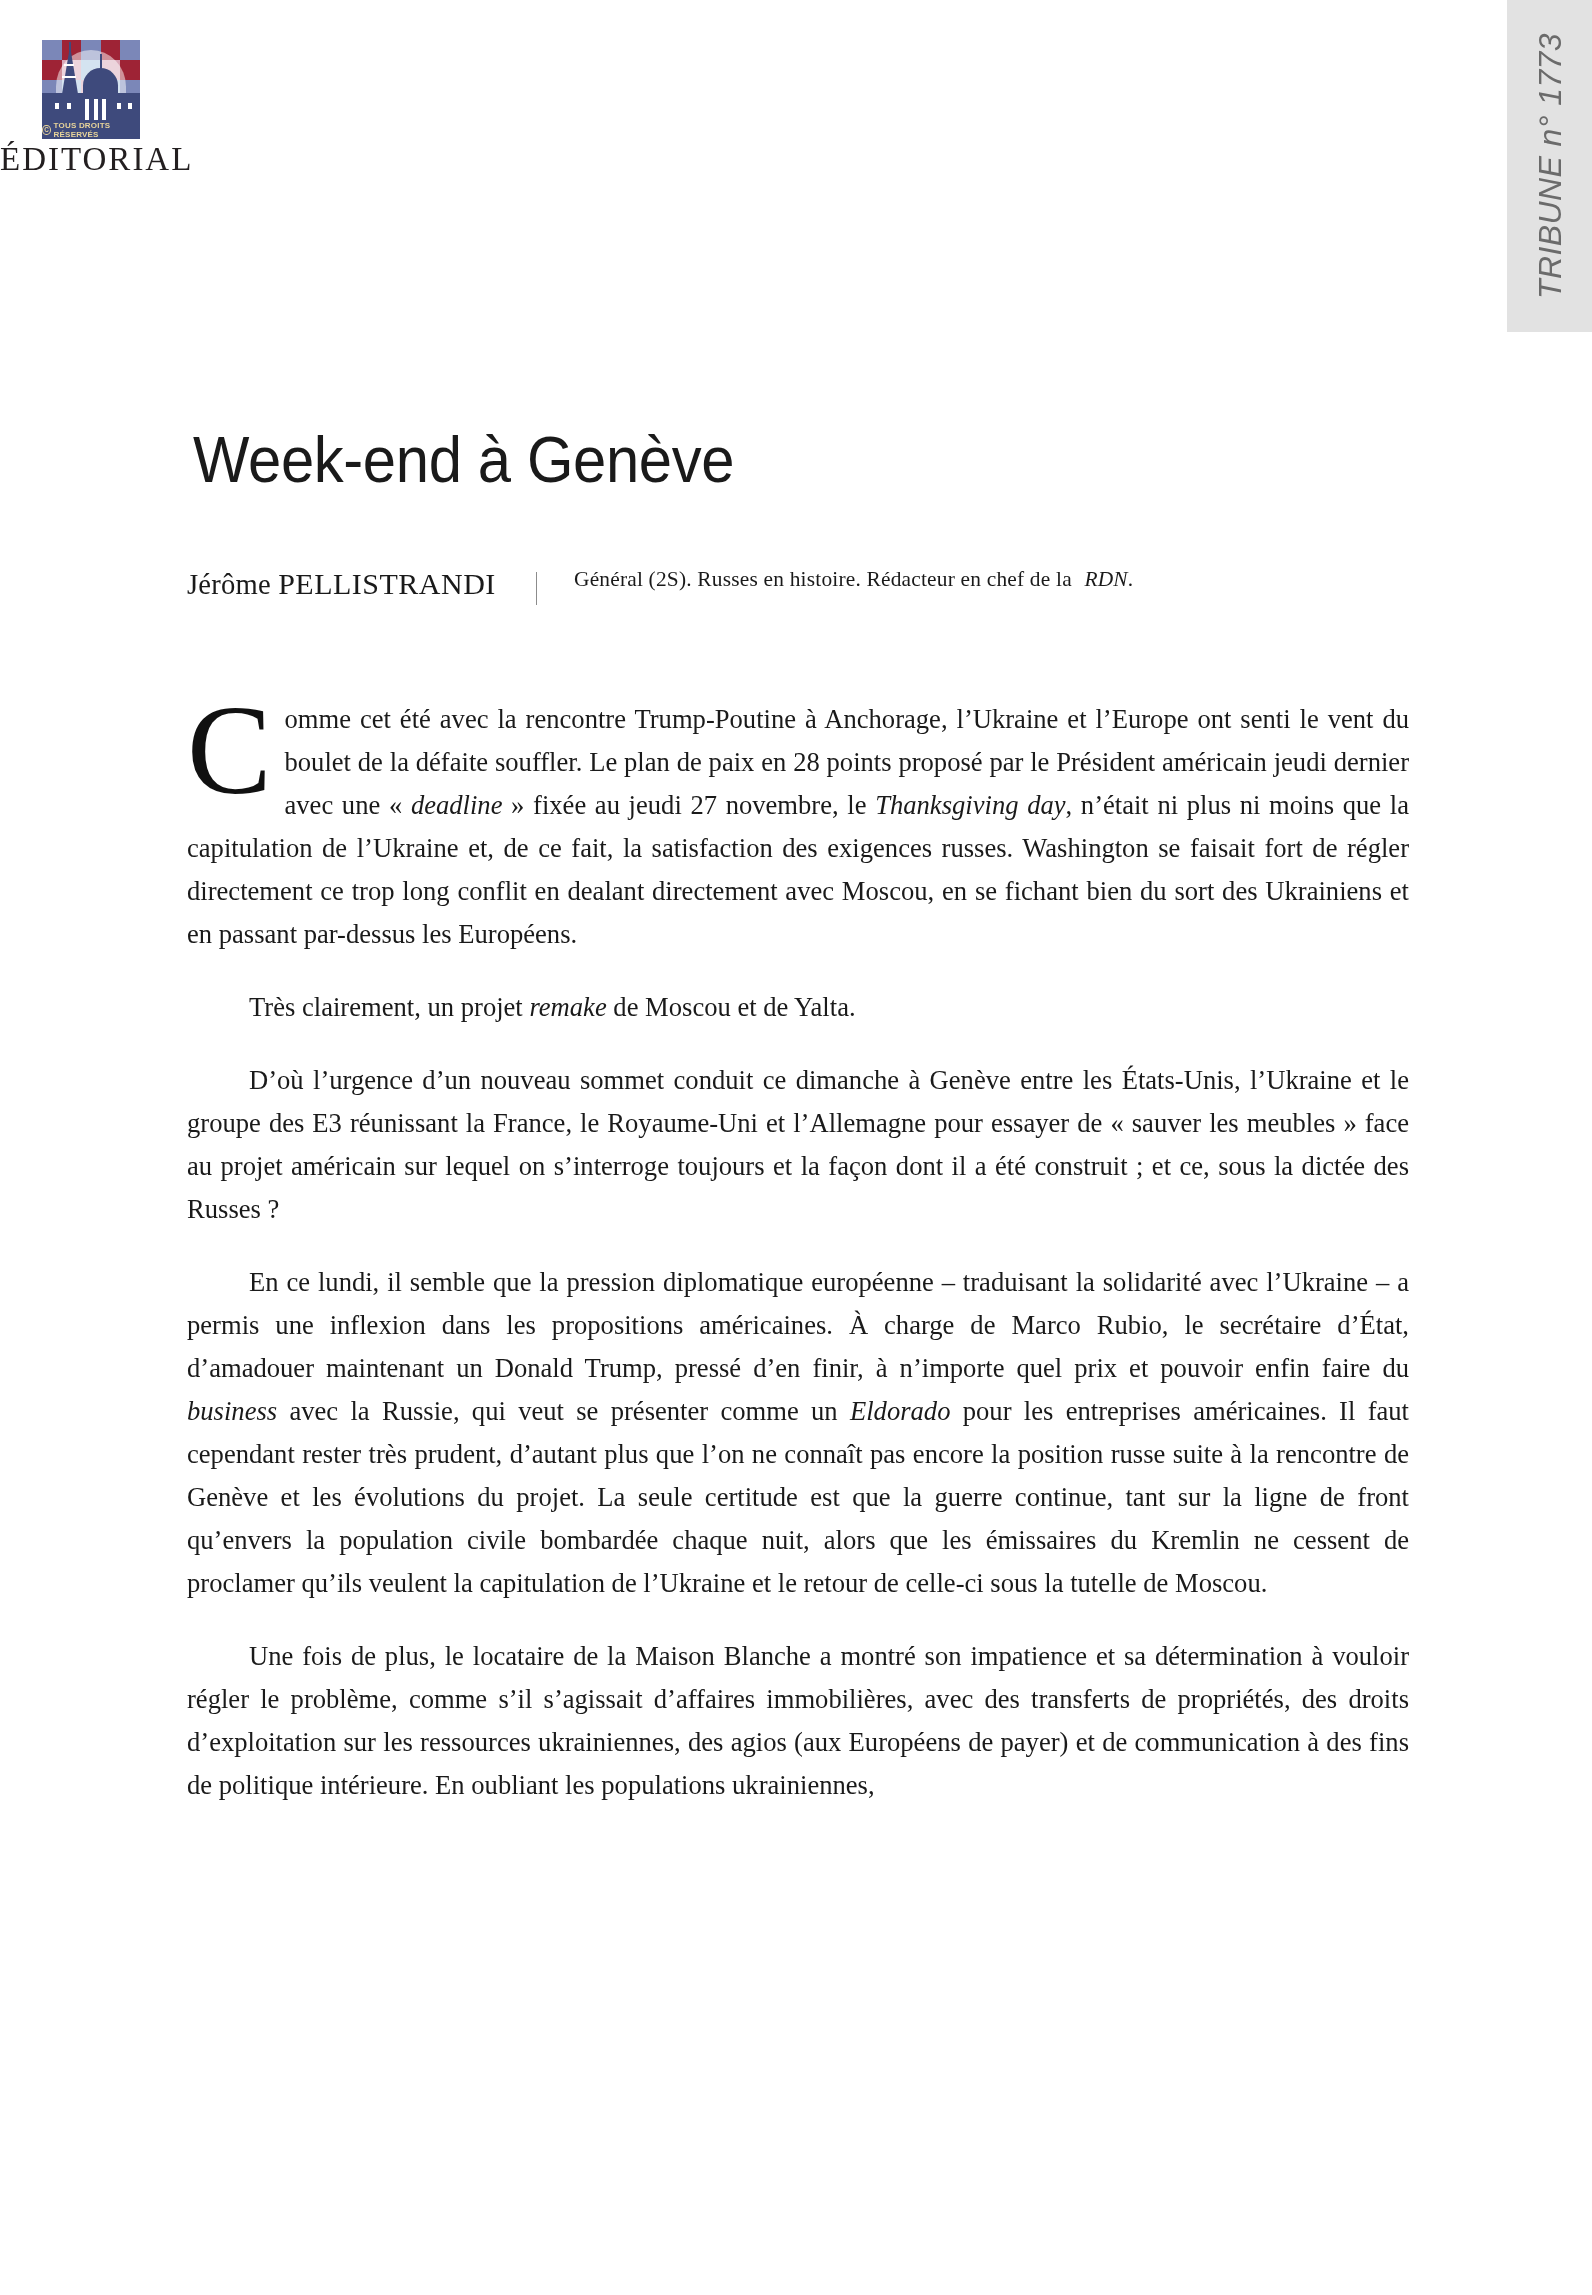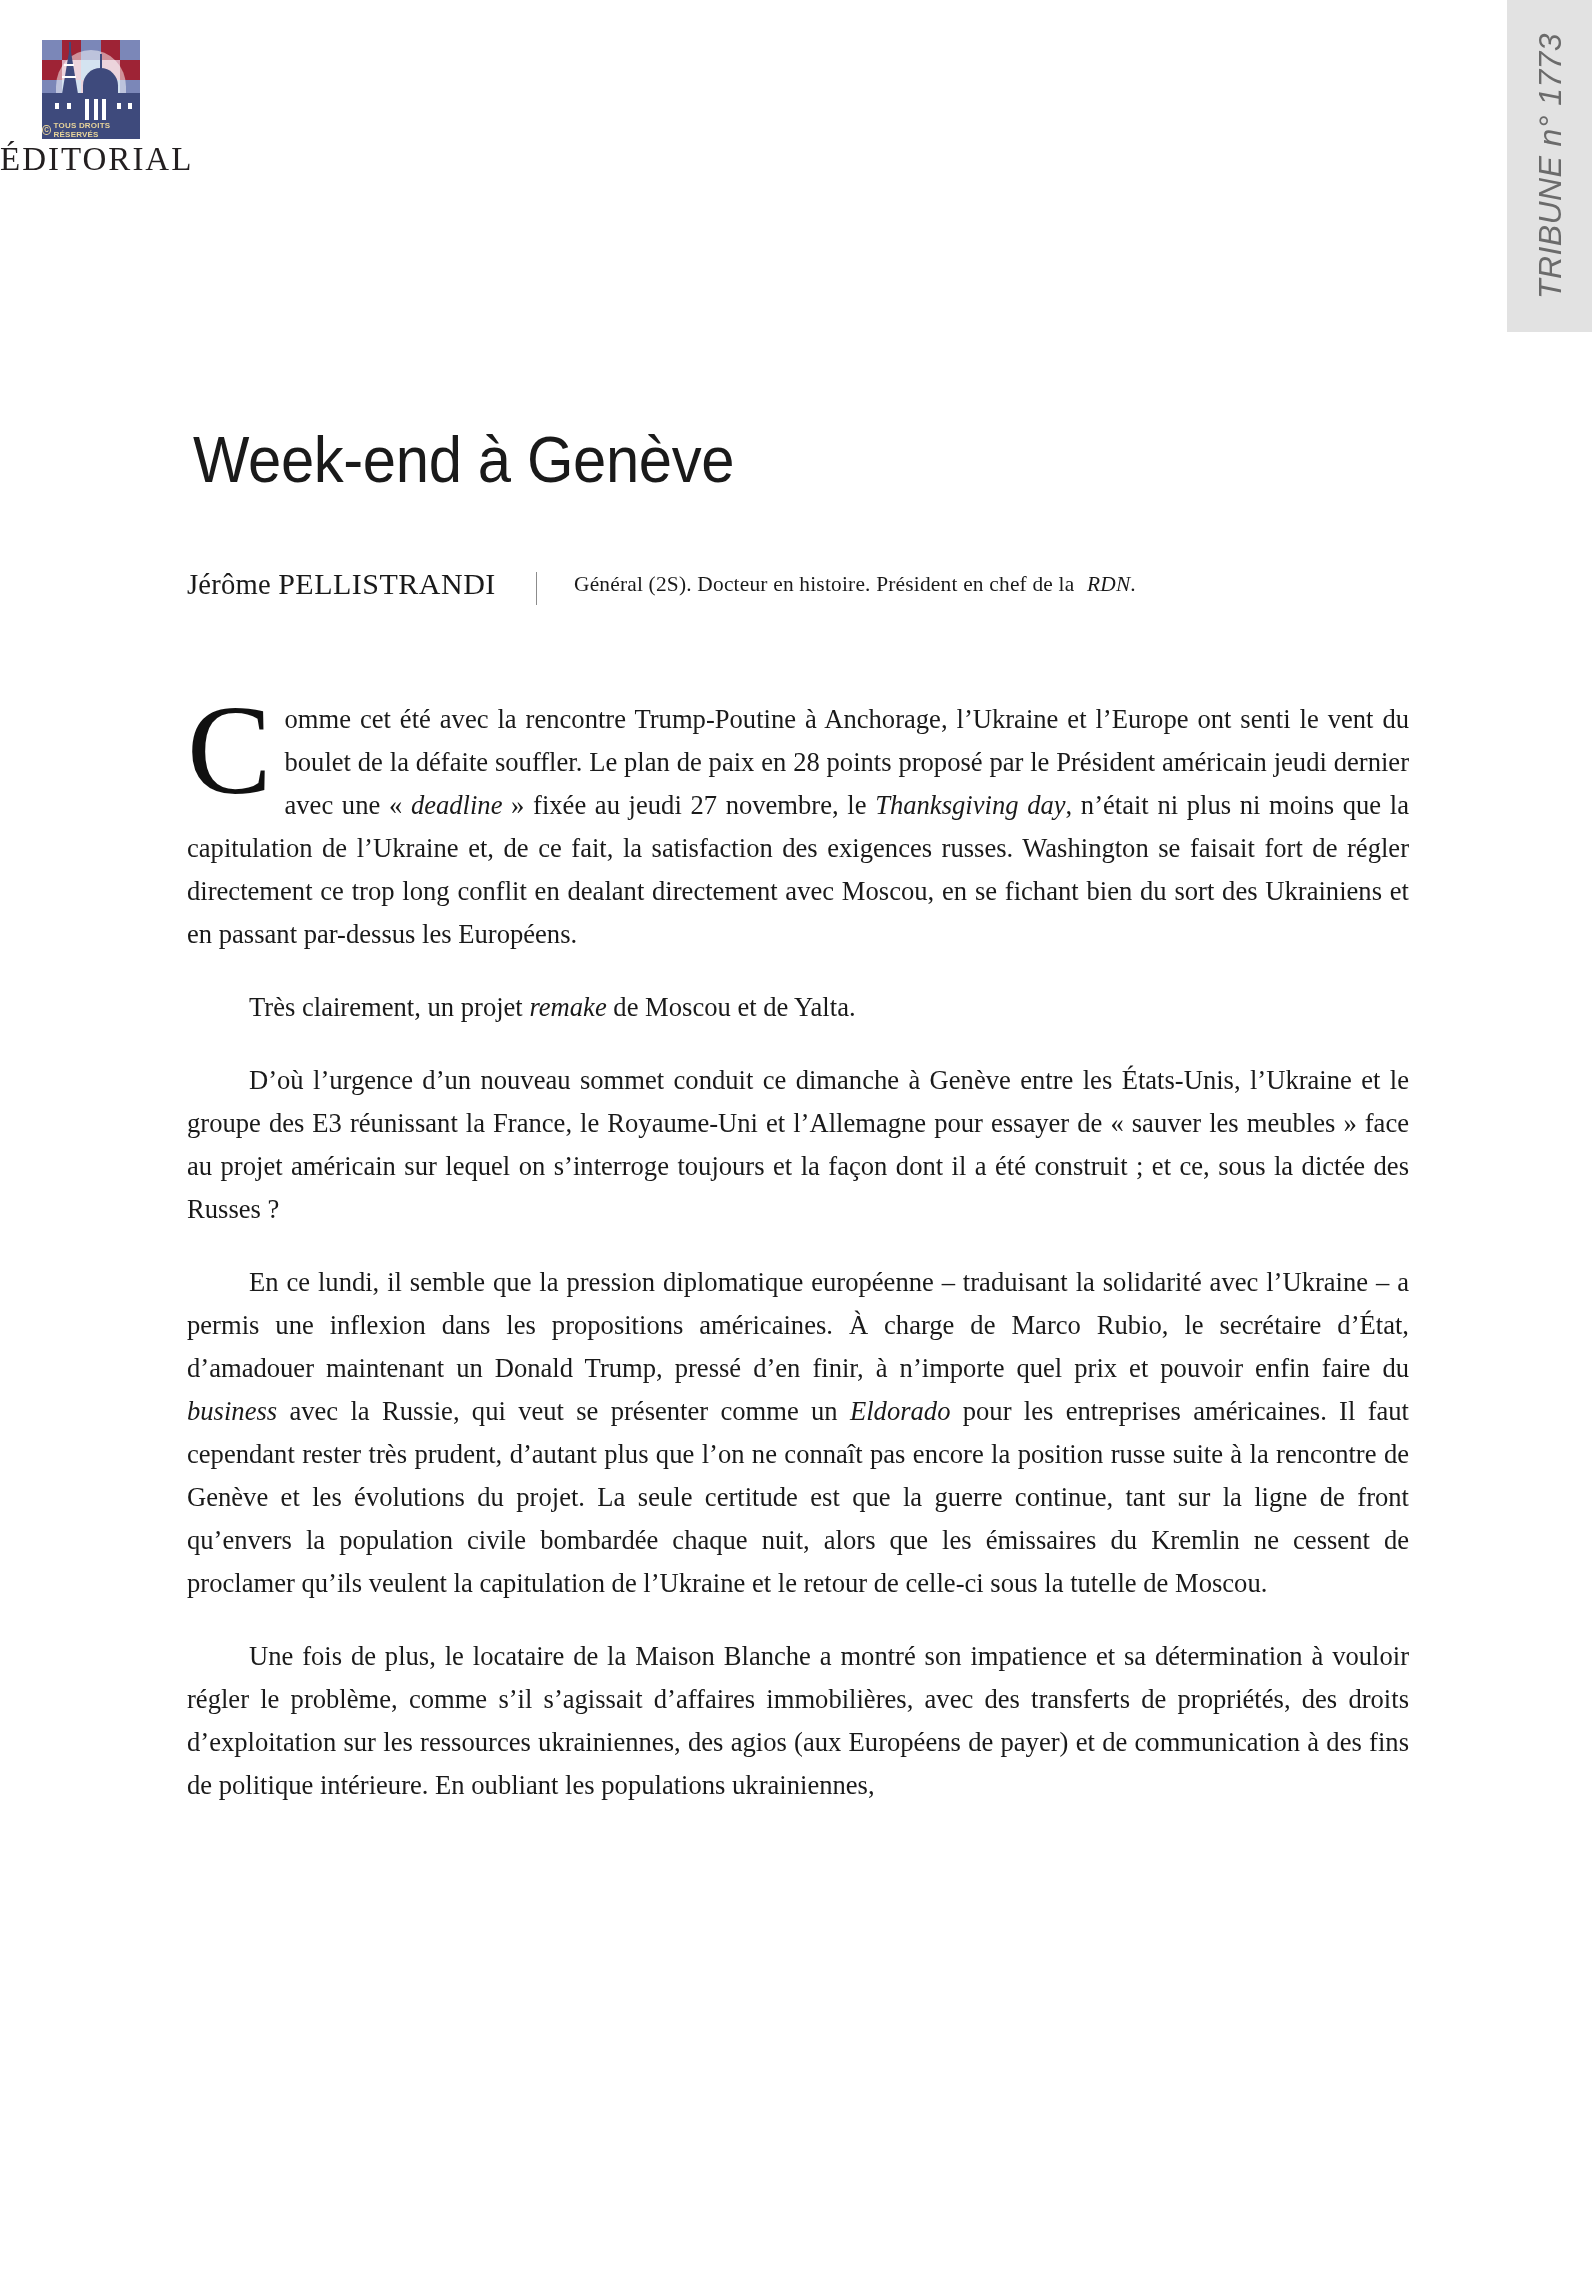--- a/index.html
+++ b/index.html
@@ -207,21 +207,21 @@
     transform-origin: left center;
     white-space: nowrap;
   }
 
   
   .byline {
     position: absolute;
     left: 187px;
     top: 567px;
     display: flex;
-    align-items: center;
+    align-items: flex-start;
     gap: 16px;
     white-space: nowrap;
   }
   .byline-author {
     font-family: "Liberation Serif", serif;
     font-size: 28.6px;
     color: #1a1a1a;
     letter-spacing: 0.2px;
   }
   .byline-author .surname {
@@ -371,21 +371,21 @@
 
   <h1 class="title">Week-end à Genève</h1>
 
   <div class="byline">
     <span class="byline-author">
       <span>Jérôme</span>
       <span class="surname">PELLISTRANDI</span>
     </span>
     <span class="byline-rule"></span>
     <span class="byline-role">
-      <span>Général (2S). Docteur en histoire. Président en chef de la </span><em>RDN</em><span>.</span>
+      <span>Général (2S). Russes en histoire. Rédacteur en chef de la </span><em>RDN</em><span>.</span>
     </span>
   </div>
 
   <div class="body-text" id="article-body">
       <p class="lead"><span class="dropcap">C</span><span>omme cet été avec la rencontre Trump-Poutine à Anchorage, l’Ukraine et l’Europe ont senti le vent du boulet de la défaite souffler. Le plan de paix en 28 points proposé par le Président américain jeudi dernier avec une « </span><em>deadline</em><span> » fixée au jeudi 27 novembre, le </span><em>Thanksgiving day</em><span>, n’était ni plus ni moins que la capitulation de l’Ukraine et, de ce fait, la satisfaction des exigences russes. Washington se faisait fort de régler directement ce trop long conflit en dealant directement avec Moscou, en se fichant bien du sort des Ukrainiens et en passant par-dessus les Européens.</span></p>
       <p><span>Très clairement, un projet </span><em>remake</em><span> de Moscou et de Yalta.</span></p>
       <p><span>D’où l’urgence d’un nouveau sommet conduit ce dimanche à Genève entre les États-Unis, l’Ukraine et le groupe des E3 réunissant la France, le Royaume-Uni et l’Allemagne pour essayer de « sauver les meubles » face au projet américain sur lequel on s’interroge toujours et la façon dont il a été construit ; et ce, sous la dictée des Russes ?</span></p>
       <p><span>En ce lundi, il semble que la pression diplomatique européenne – traduisant la solidarité avec l’Ukraine – a permis une inflexion dans les propositions américaines. À charge de Marco Rubio, le secrétaire d’État, d’amadouer maintenant un Donald Trump, pressé d’en finir, à n’importe quel prix et pouvoir enfin faire du </span><em>business</em><span> avec la Russie, qui veut se présenter comme un </span><em>Eldorado</em><span> pour les entreprises américaines. Il faut cependant rester très prudent, d’autant plus que l’on ne connaît pas encore la position russe suite à la rencontre de Genève et les évolutions du projet. La seule certitude est que la guerre continue, tant sur la ligne de front qu’envers la population civile bombardée chaque nuit, alors que les émissaires du Kremlin ne cessent de proclamer qu’ils veulent la capitulation de l’Ukraine et le retour de celle-ci sous la tutelle de Moscou.</span></p>
       <p><span>Une fois de plus, le locataire de la Maison Blanche a montré son impatience et sa détermination à vouloir régler le problème, comme s’il s’agissait d’affaires immobilières, avec des transferts de propriétés, des droits d’exploitation sur les ressources ukrainiennes, des agios (aux Européens de payer) et de communication à des fins de politique intérieure. En oubliant les populations ukrainiennes,</span></p>
     </div>

